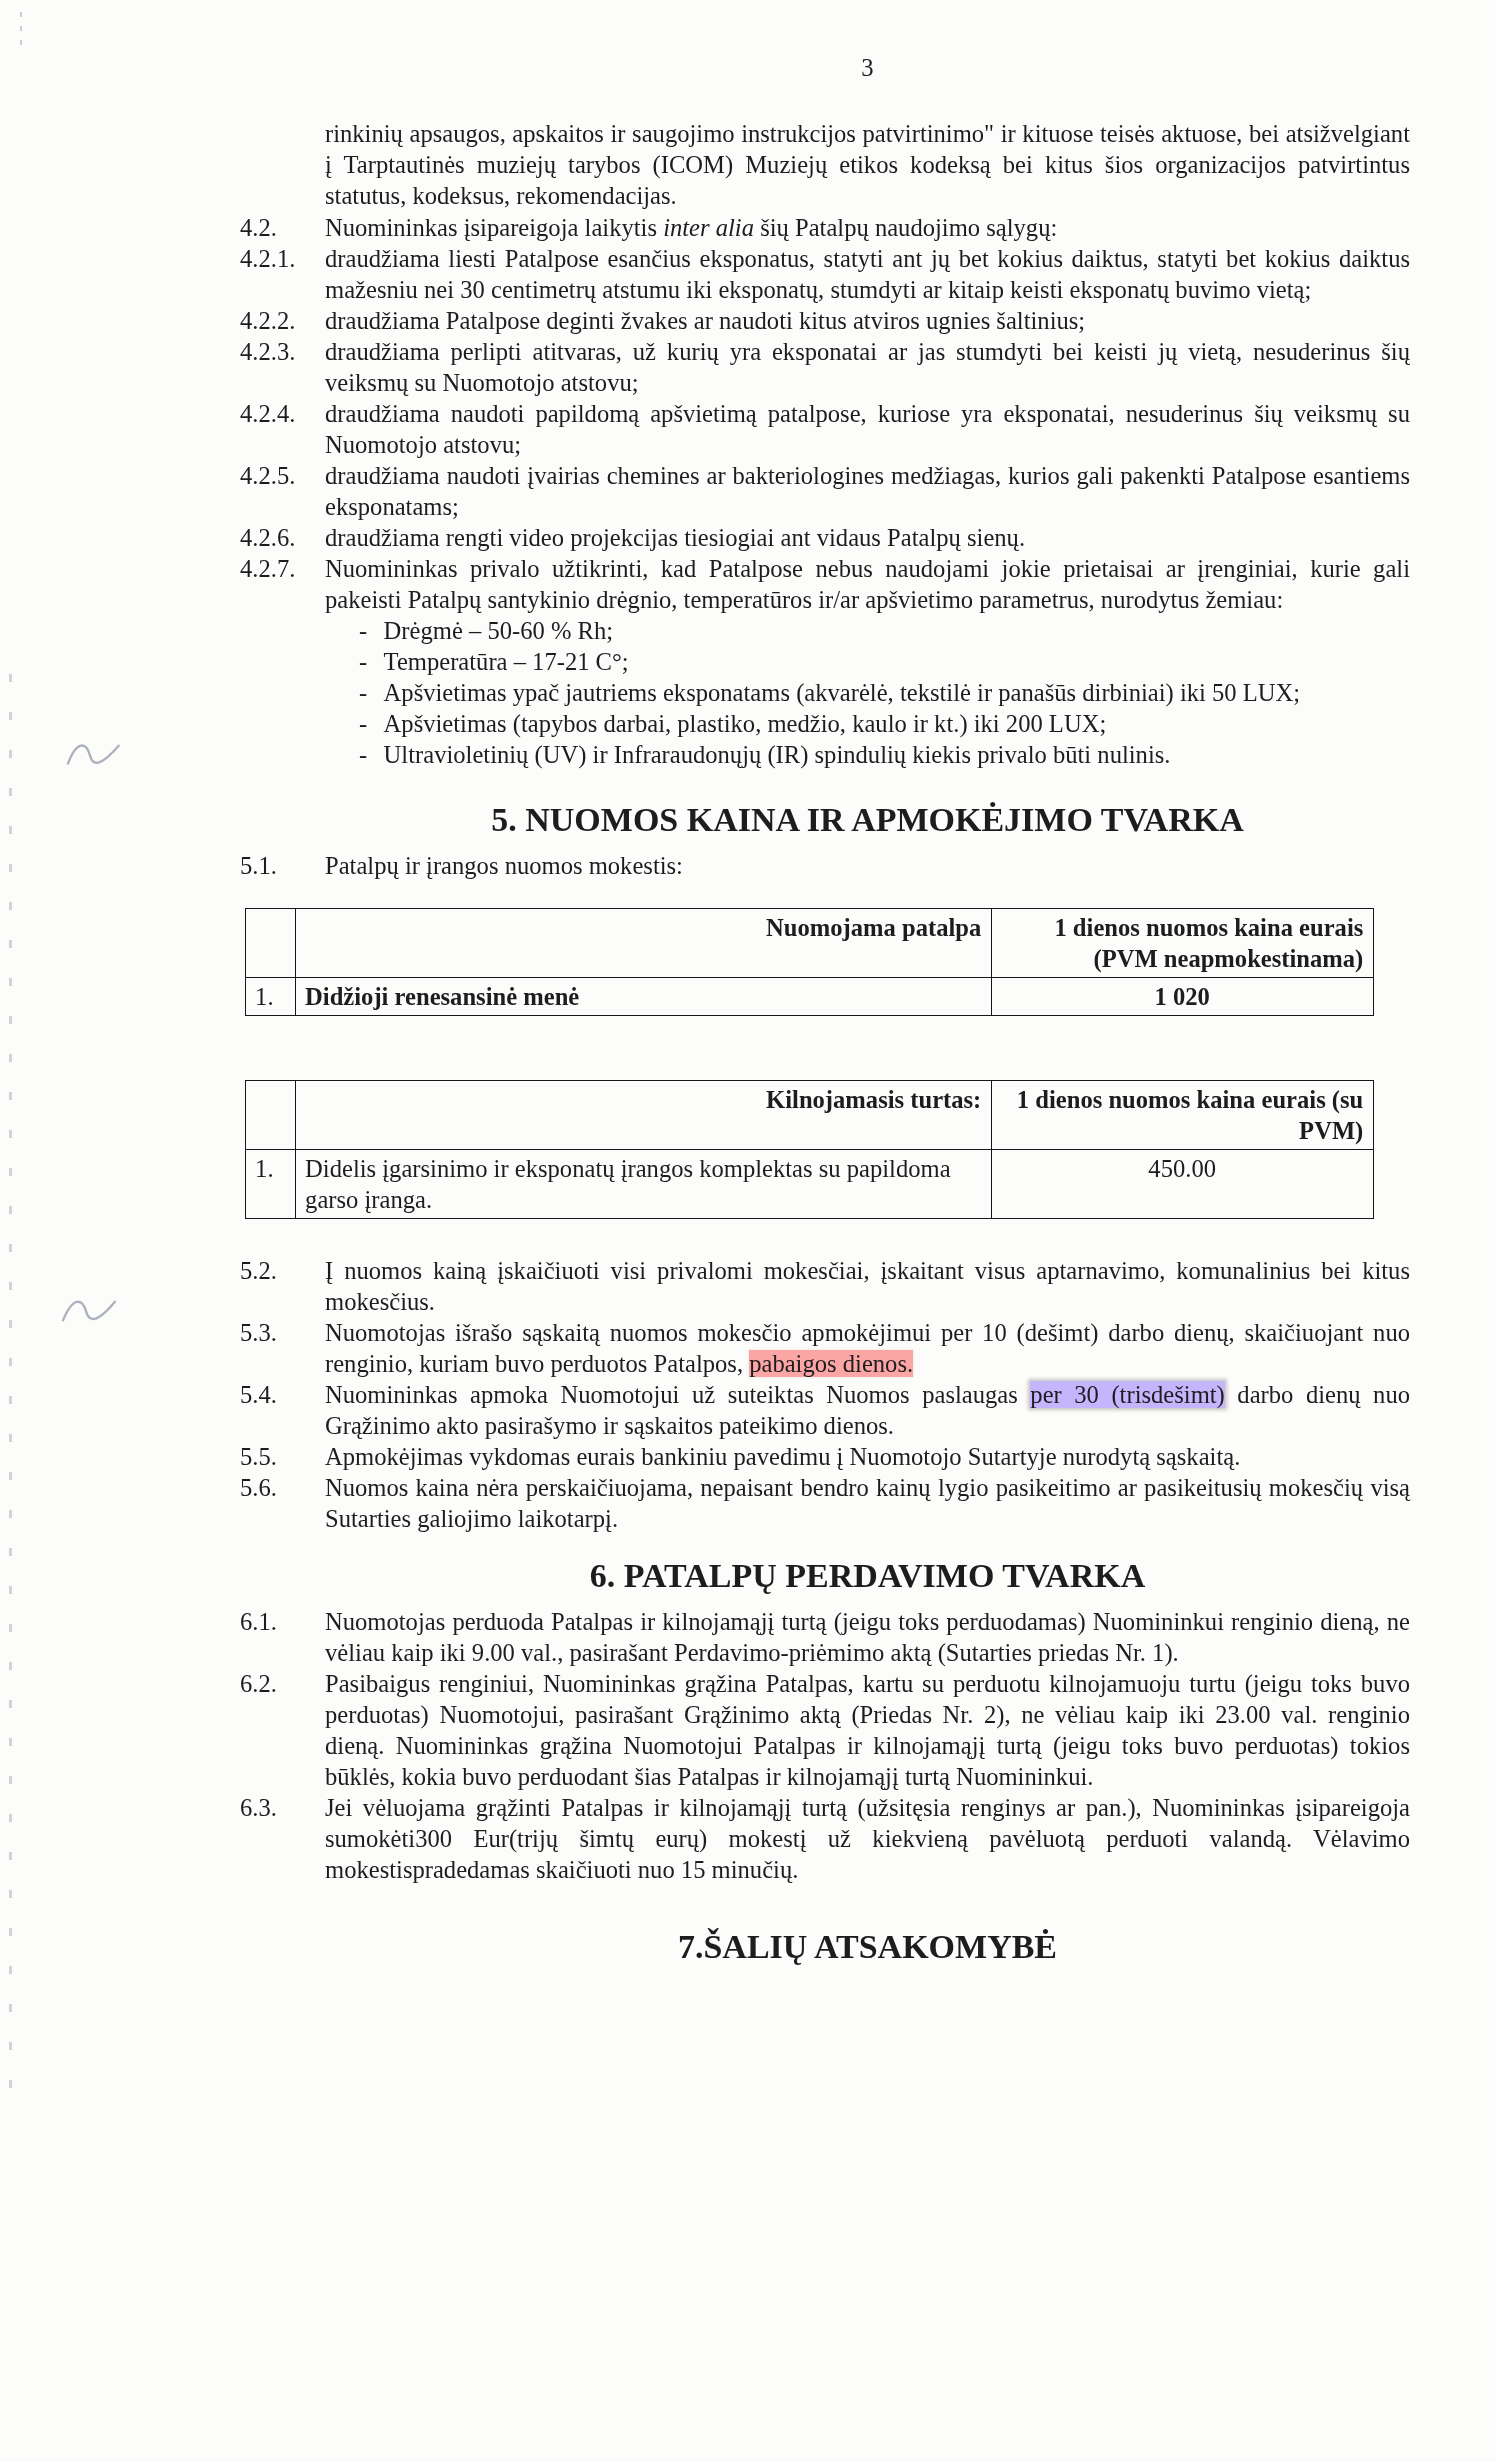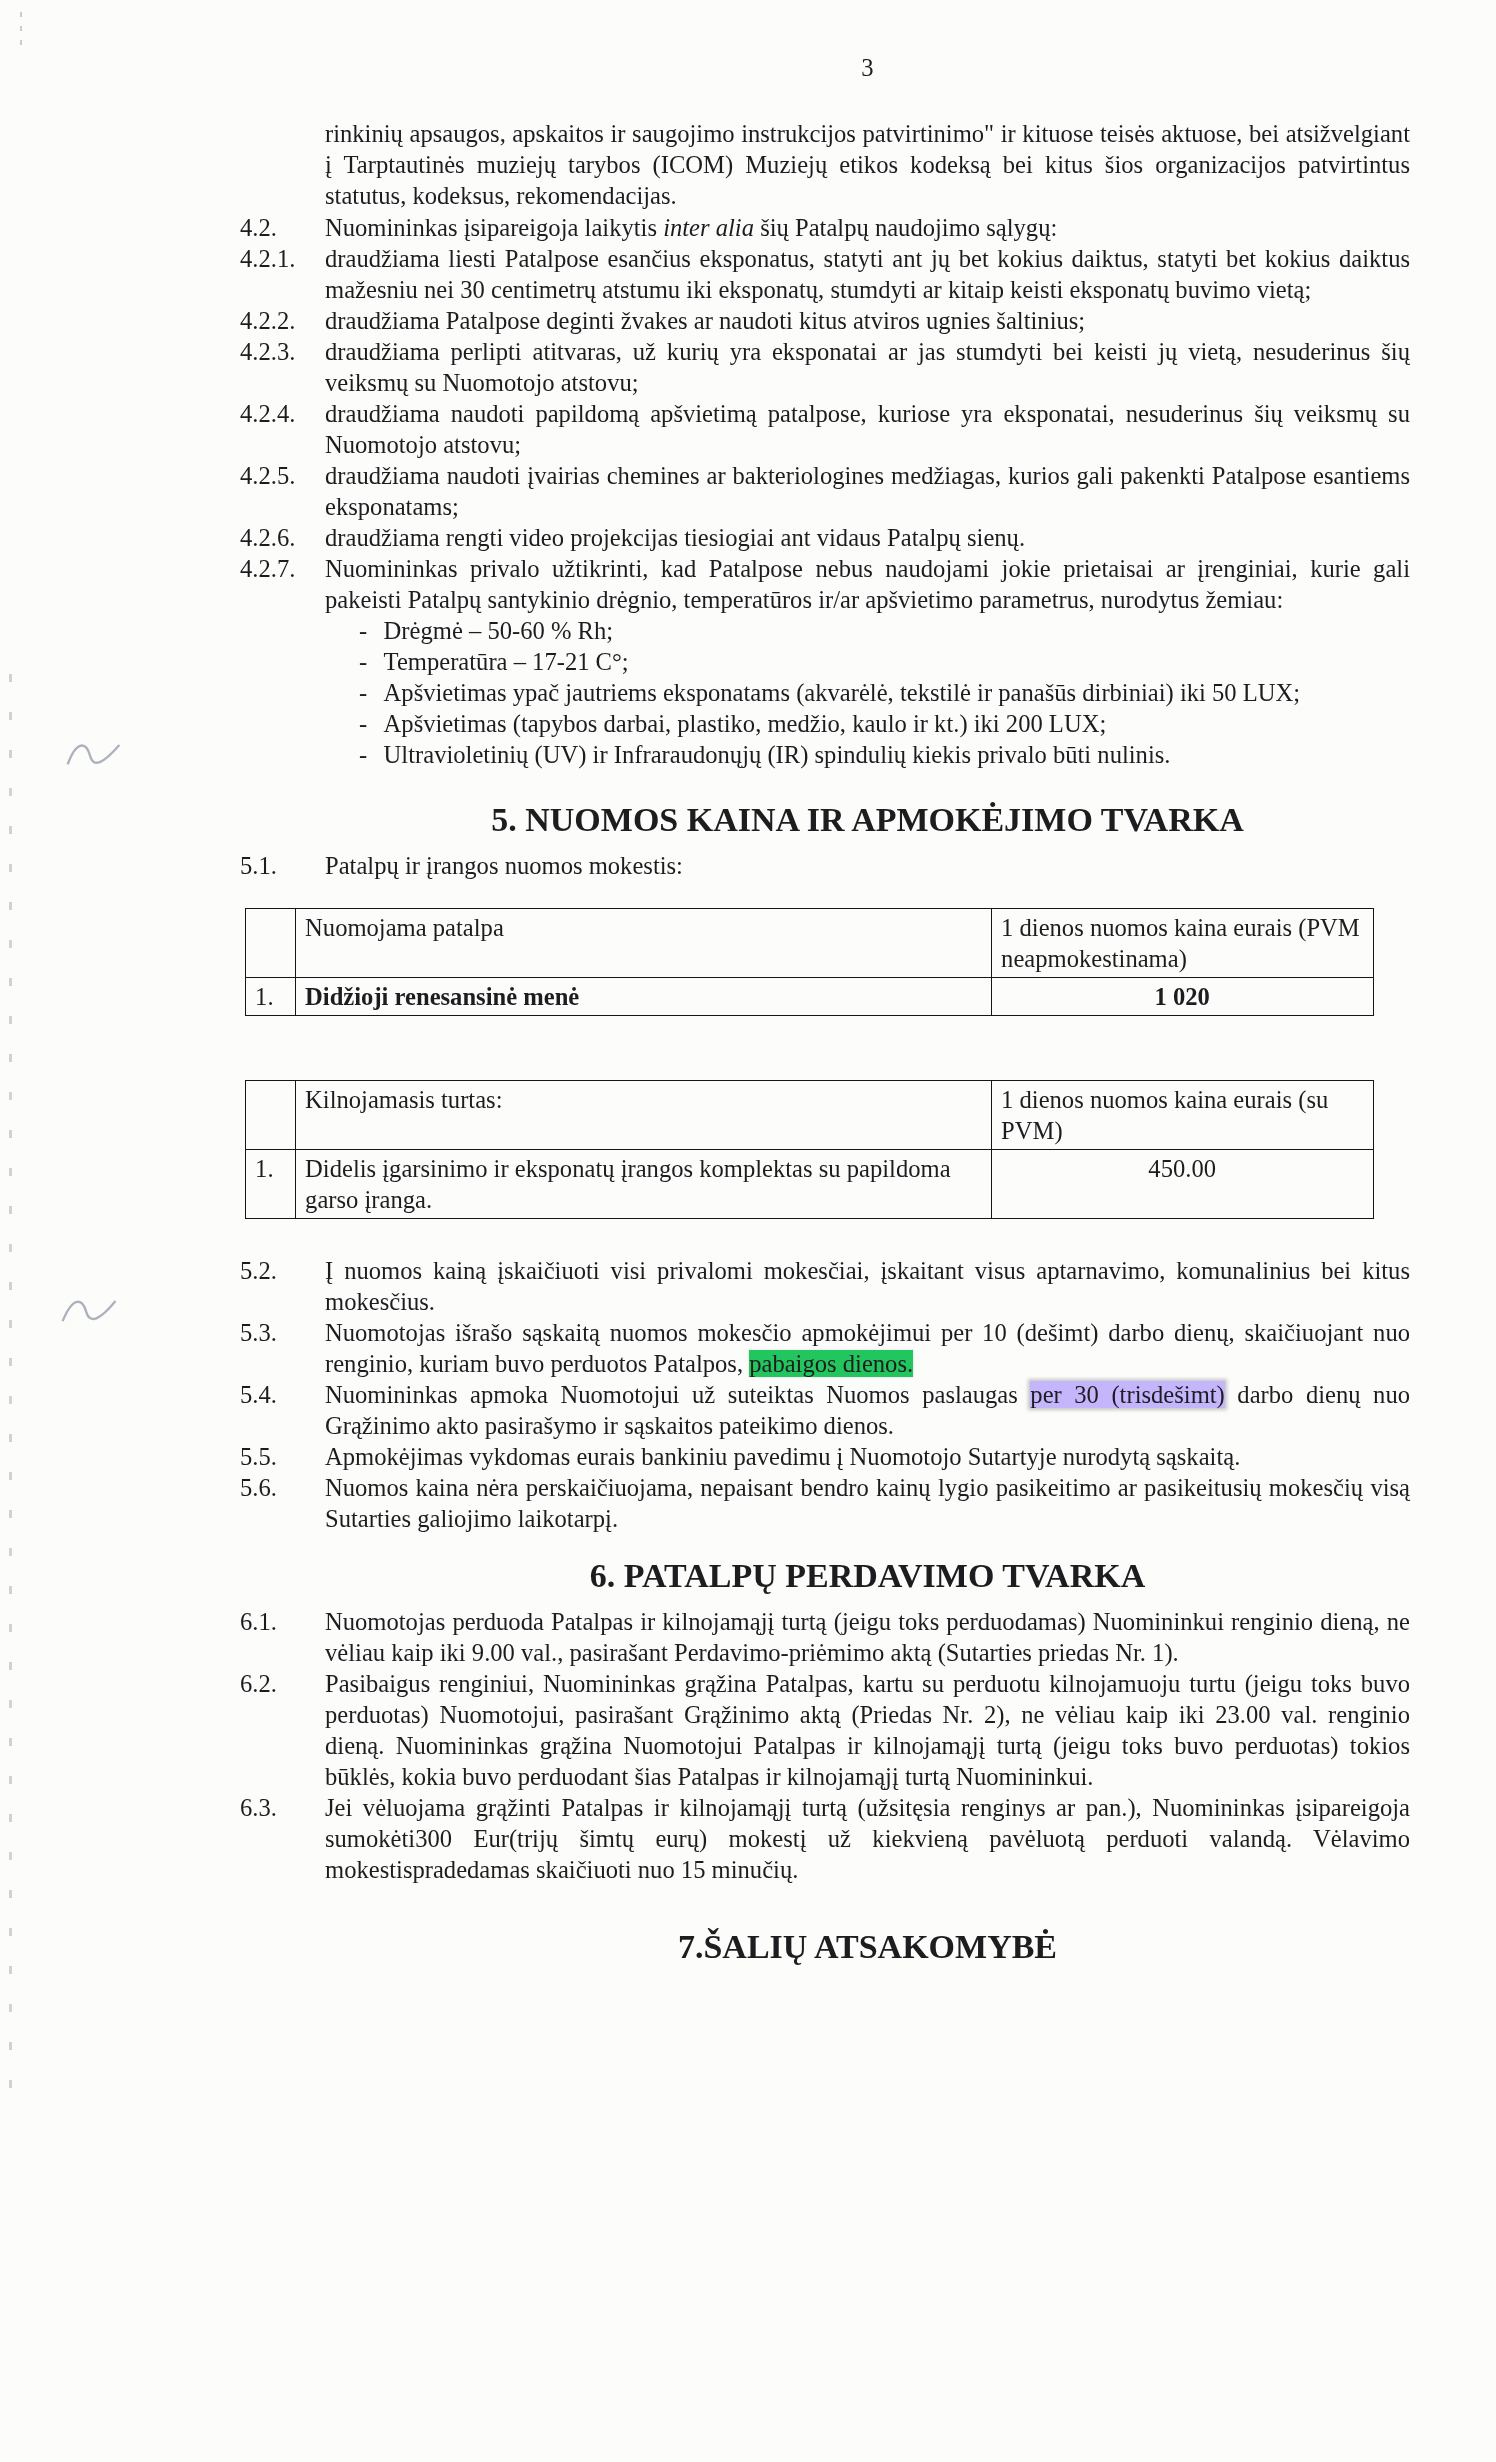--- a/index.html
+++ b/index.html
@@ -25,26 +25,26 @@
   .bullet{display:flex;}
   .bullet .dash{flex:0 0 24.6px;}
   .heading{font-weight:bold;text-align:center;margin:34px 0 15.2px 85px;font-size:34px;}
   .heading6{margin-top:26px;}
   .heading7{margin-top:46px;margin-bottom:0;}
   table.doc{border-collapse:collapse;margin:27px 0 0 4.7px;width:1129px;table-layout:fixed;}
   table.doc td{border:1.8px solid #15151a;padding:2.9px 9.4px;vertical-align:top;}
   .c-no{width:50px;}
   .c-name{width:696px;}
   .c-price{width:382px;}
-  td.th{font-weight:normal;text-align:left;}
+  td.th{font-weight:bold;text-align:right;}
   td.center{text-align:center;}
   td.bold{font-weight:bold;}
   .after-tables{margin-top:36px;}
   .hl-strong{background:#c4b5fd;box-shadow:0 0 3.5px 1.8px #c6c6c2;}
-  .hl-light{background:#22c55e;box-shadow:0 0 2.3px 1.2px #e4e4e0;}
+  .hl-light{background:#fca5a5;box-shadow:0 0 2.3px 1.2px #e4e4e0;}
   .pen-mark{position:absolute;}
   .edge-marks{
     position:absolute;left:9.4px;top:674px;width:2.3px;height:1436px;
     background:repeating-linear-gradient(to bottom, rgba(105,115,130,.30) 0 8.2px, transparent 8.2px 38px);
   }
   .edge-specks{
     position:absolute;left:20px;top:11.7px;width:1.8px;height:35px;
     background:repeating-linear-gradient(to bottom, rgba(105,115,130,.35) 0 4.7px, transparent 4.7px 14px);
   }
 </style>

